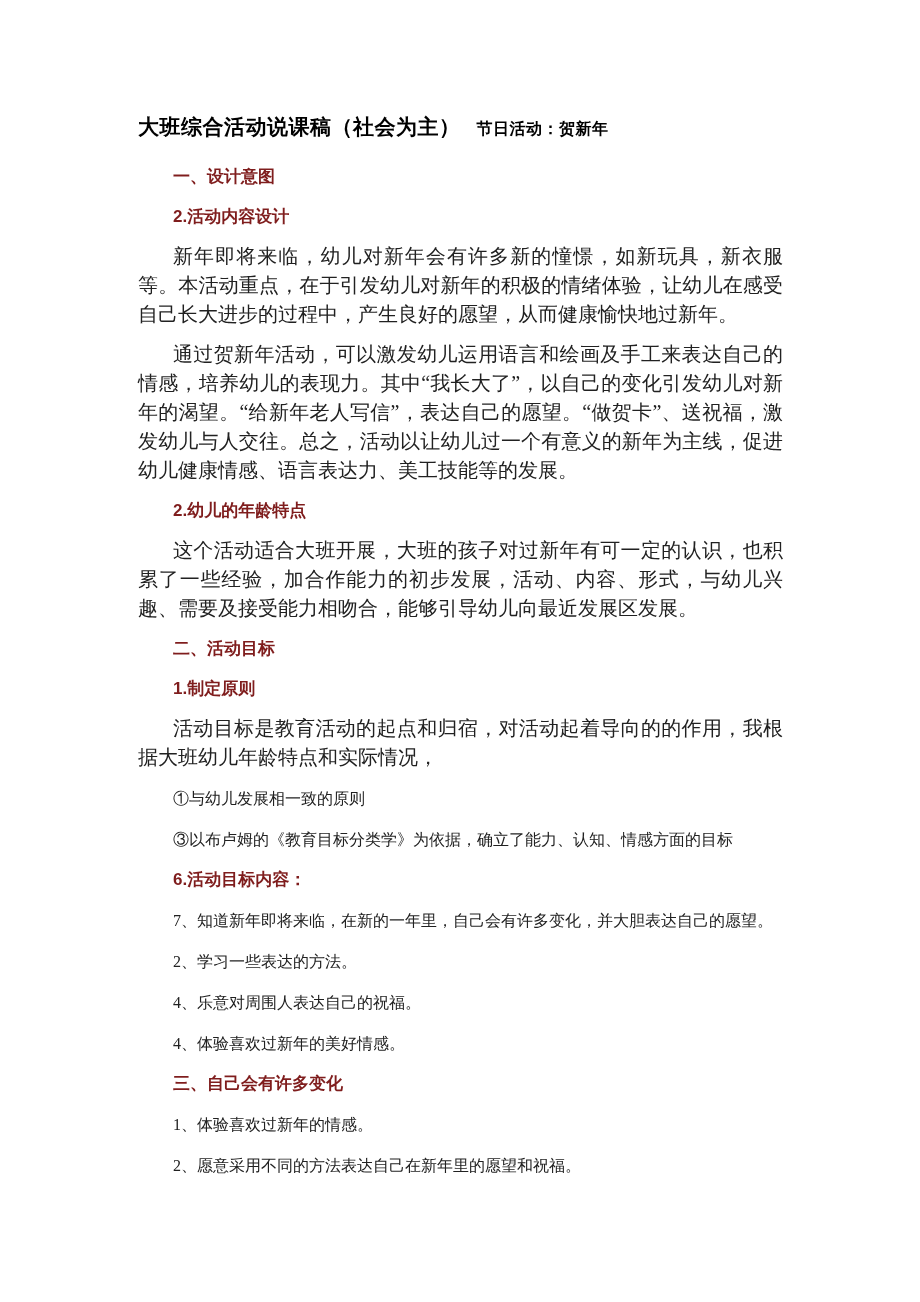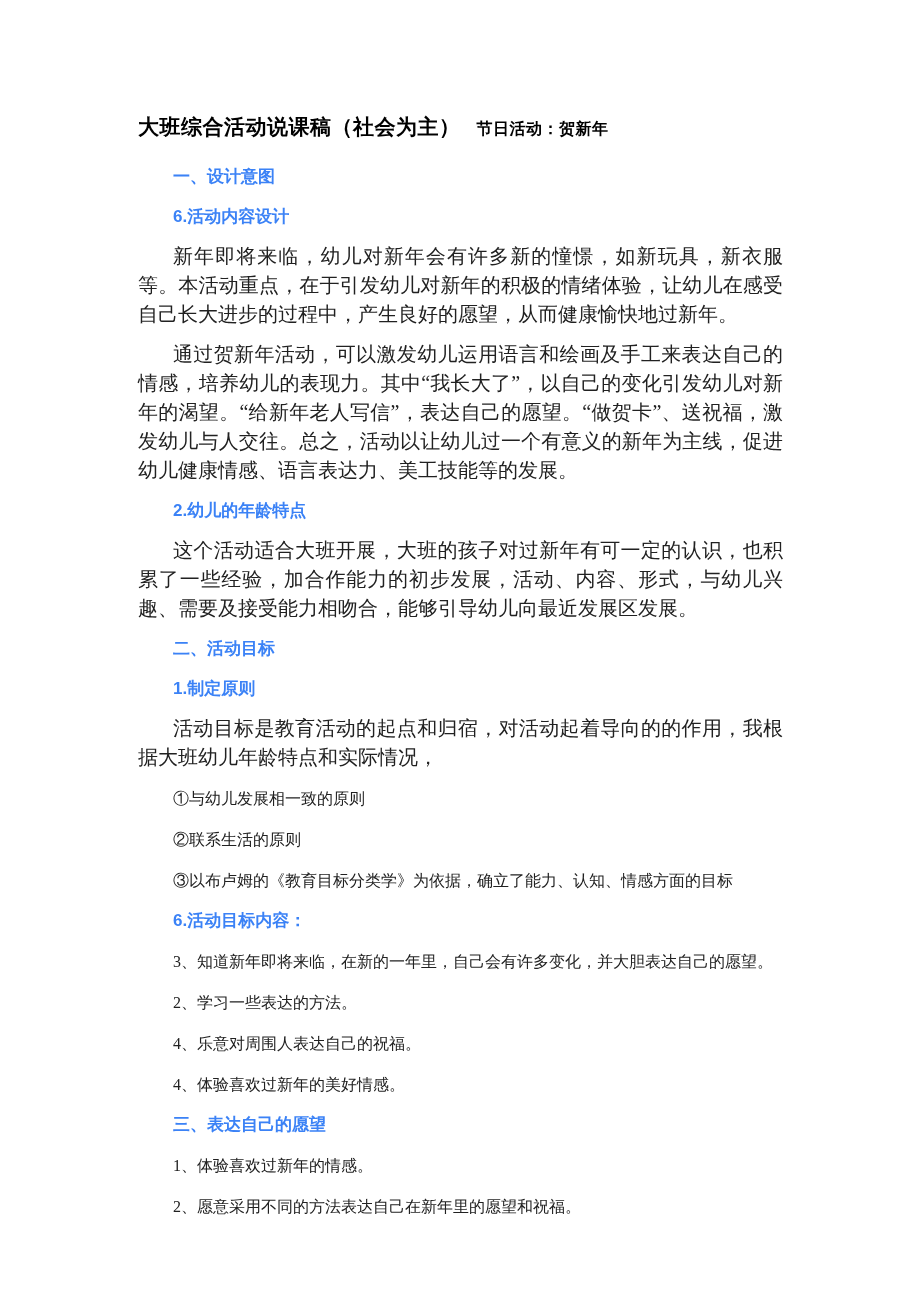--- a/index.html
+++ b/index.html
@@ -22,21 +22,21 @@
     font-weight: bold;
     color: #000000;
   }
   .doc-title .title-main { font-size: 21px; letter-spacing: 0.5px; }
   .doc-title .title-sub  { font-size: 16px; margin-left: 7px; letter-spacing: 0.5px; }
   .sec-heading, .sub-heading {
     margin: 0 0 11px 0;
     padding-left: 35px;
     font-family: "Liberation Sans", "DejaVu Sans", sans-serif;
     font-weight: bold;
-    color: #3b82f6;
+    color: #7f1d1d;
     font-size: 17px;
     line-height: 29px;
   }
   .para {
     margin: 0 0 11px 0;
     font-size: 20px;
     line-height: 29px;
     text-align: justify;
     text-indent: 35px;
     color: #212121;
@@ -54,45 +54,44 @@
 
 <div class="page">
 
   <h1 class="doc-title">
     <span class="title-main">大班综合活动说课稿（社会为主）</span>
     <span class="title-sub">节日活动：贺新年</span>
   </h1>
 
   <h2 class="sec-heading">一、设计意图</h2>
 
-  <h3 class="sub-heading">6.活动内容设计</h3>
+  <h3 class="sub-heading">2.活动内容设计</h3>
 
   <p class="para">新年即将来临，幼儿对新年会有许多新的憧憬，如新玩具，新衣服等。本活动重点，在于引发幼儿对新年的积极的情绪体验，让幼儿在感受自己长大进步的过程中，产生良好的愿望，从而健康愉快地过新年。</p>
 
   <p class="para">通过贺新年活动，可以激发幼儿运用语言和绘画及手工来表达自己的情感，培养幼儿的表现力。其中“我长大了”，以自己的变化引发幼儿对新年的渴望。“给新年老人写信”，表达自己的愿望。“做贺卡”、送祝福，激发幼儿与人交往。总之，活动以让幼儿过一个有意义的新年为主线，促进幼儿健康情感、语言表达力、美工技能等的发展。</p>
 
   <h3 class="sub-heading">2.幼儿的年龄特点</h3>
 
   <p class="para">这个活动适合大班开展，大班的孩子对过新年有可一定的认识，也积累了一些经验，加合作能力的初步发展，活动、内容、形式，与幼儿兴趣、需要及接受能力相吻合，能够引导幼儿向最近发展区发展。</p>
 
   <h2 class="sec-heading">二、活动目标</h2>
 
   <h3 class="sub-heading">1.制定原则</h3>
 
   <p class="para">活动目标是教育活动的起点和归宿，对活动起着导向的的作用，我根据大班幼儿年龄特点和实际情况，</p>
 
   <p class="item">①与幼儿发展相一致的原则</p>
-  <p class="item">②联系生活的原则</p>
   <p class="item">③以布卢姆的《教育目标分类学》为依据，确立了能力、认知、情感方面的目标</p>
 
   <h3 class="sub-heading">6.活动目标内容：</h3>
 
-  <p class="item">3、知道新年即将来临，在新的一年里，自己会有许多变化，并大胆表达自己的愿望。</p>
+  <p class="item">7、知道新年即将来临，在新的一年里，自己会有许多变化，并大胆表达自己的愿望。</p>
   <p class="item">2、学习一些表达的方法。</p>
   <p class="item">4、乐意对周围人表达自己的祝福。</p>
   <p class="item">4、体验喜欢过新年的美好情感。</p>
 
-  <h2 class="sec-heading">三、表达自己的愿望</h2>
+  <h2 class="sec-heading">三、自己会有许多变化</h2>
 
   <p class="item">1、体验喜欢过新年的情感。</p>
   <p class="item">2、愿意采用不同的方法表达自己在新年里的愿望和祝福。</p>
 
 </div>
 
 </body></html>

